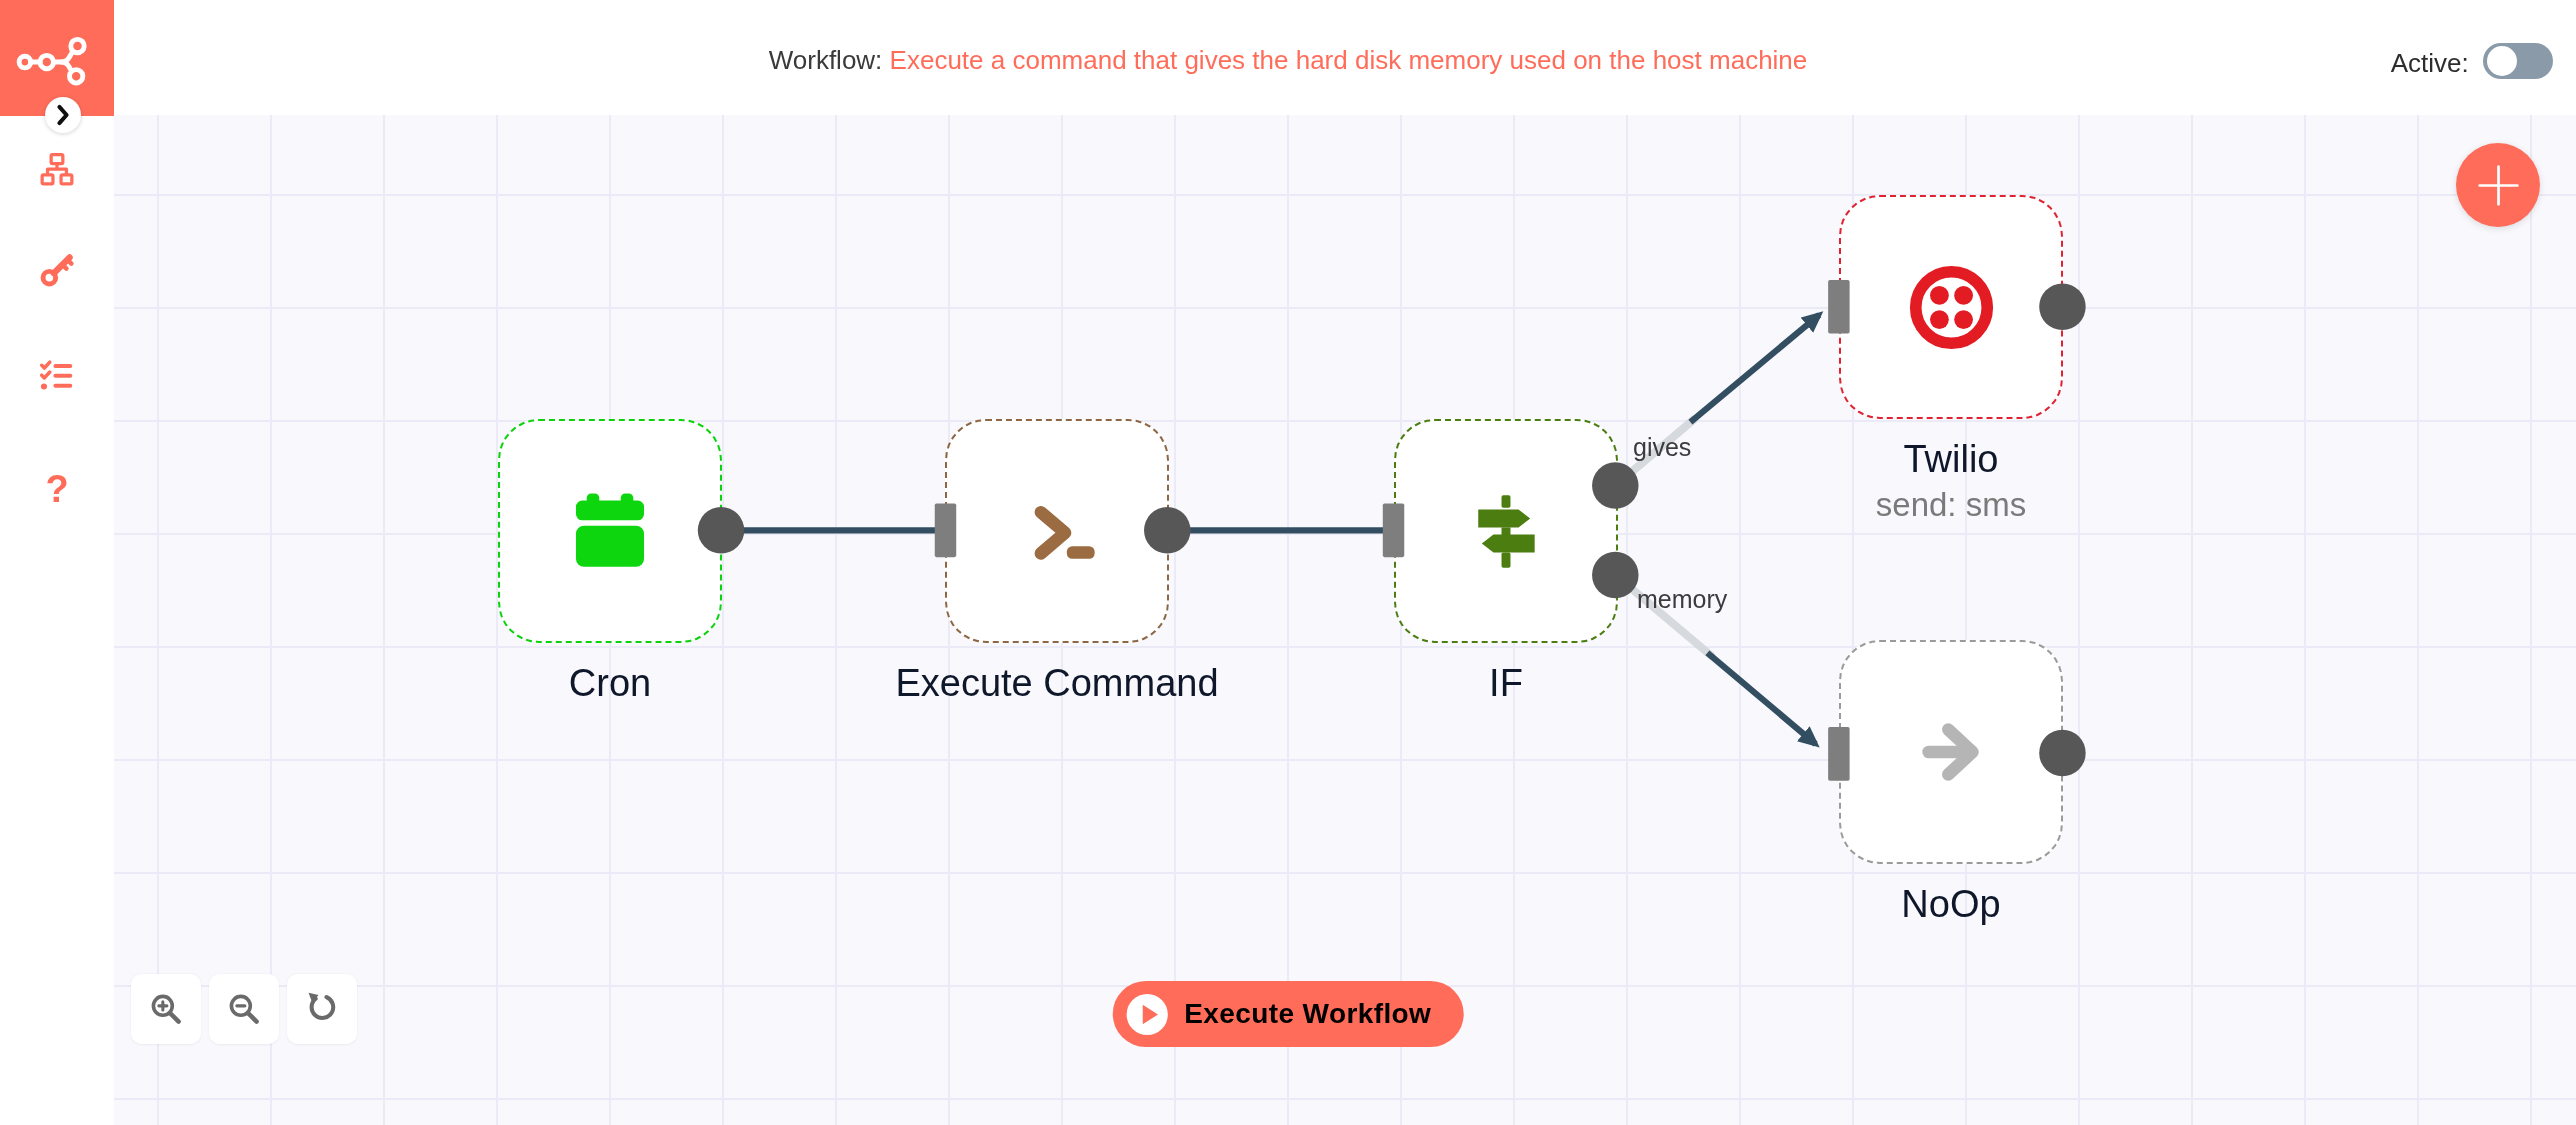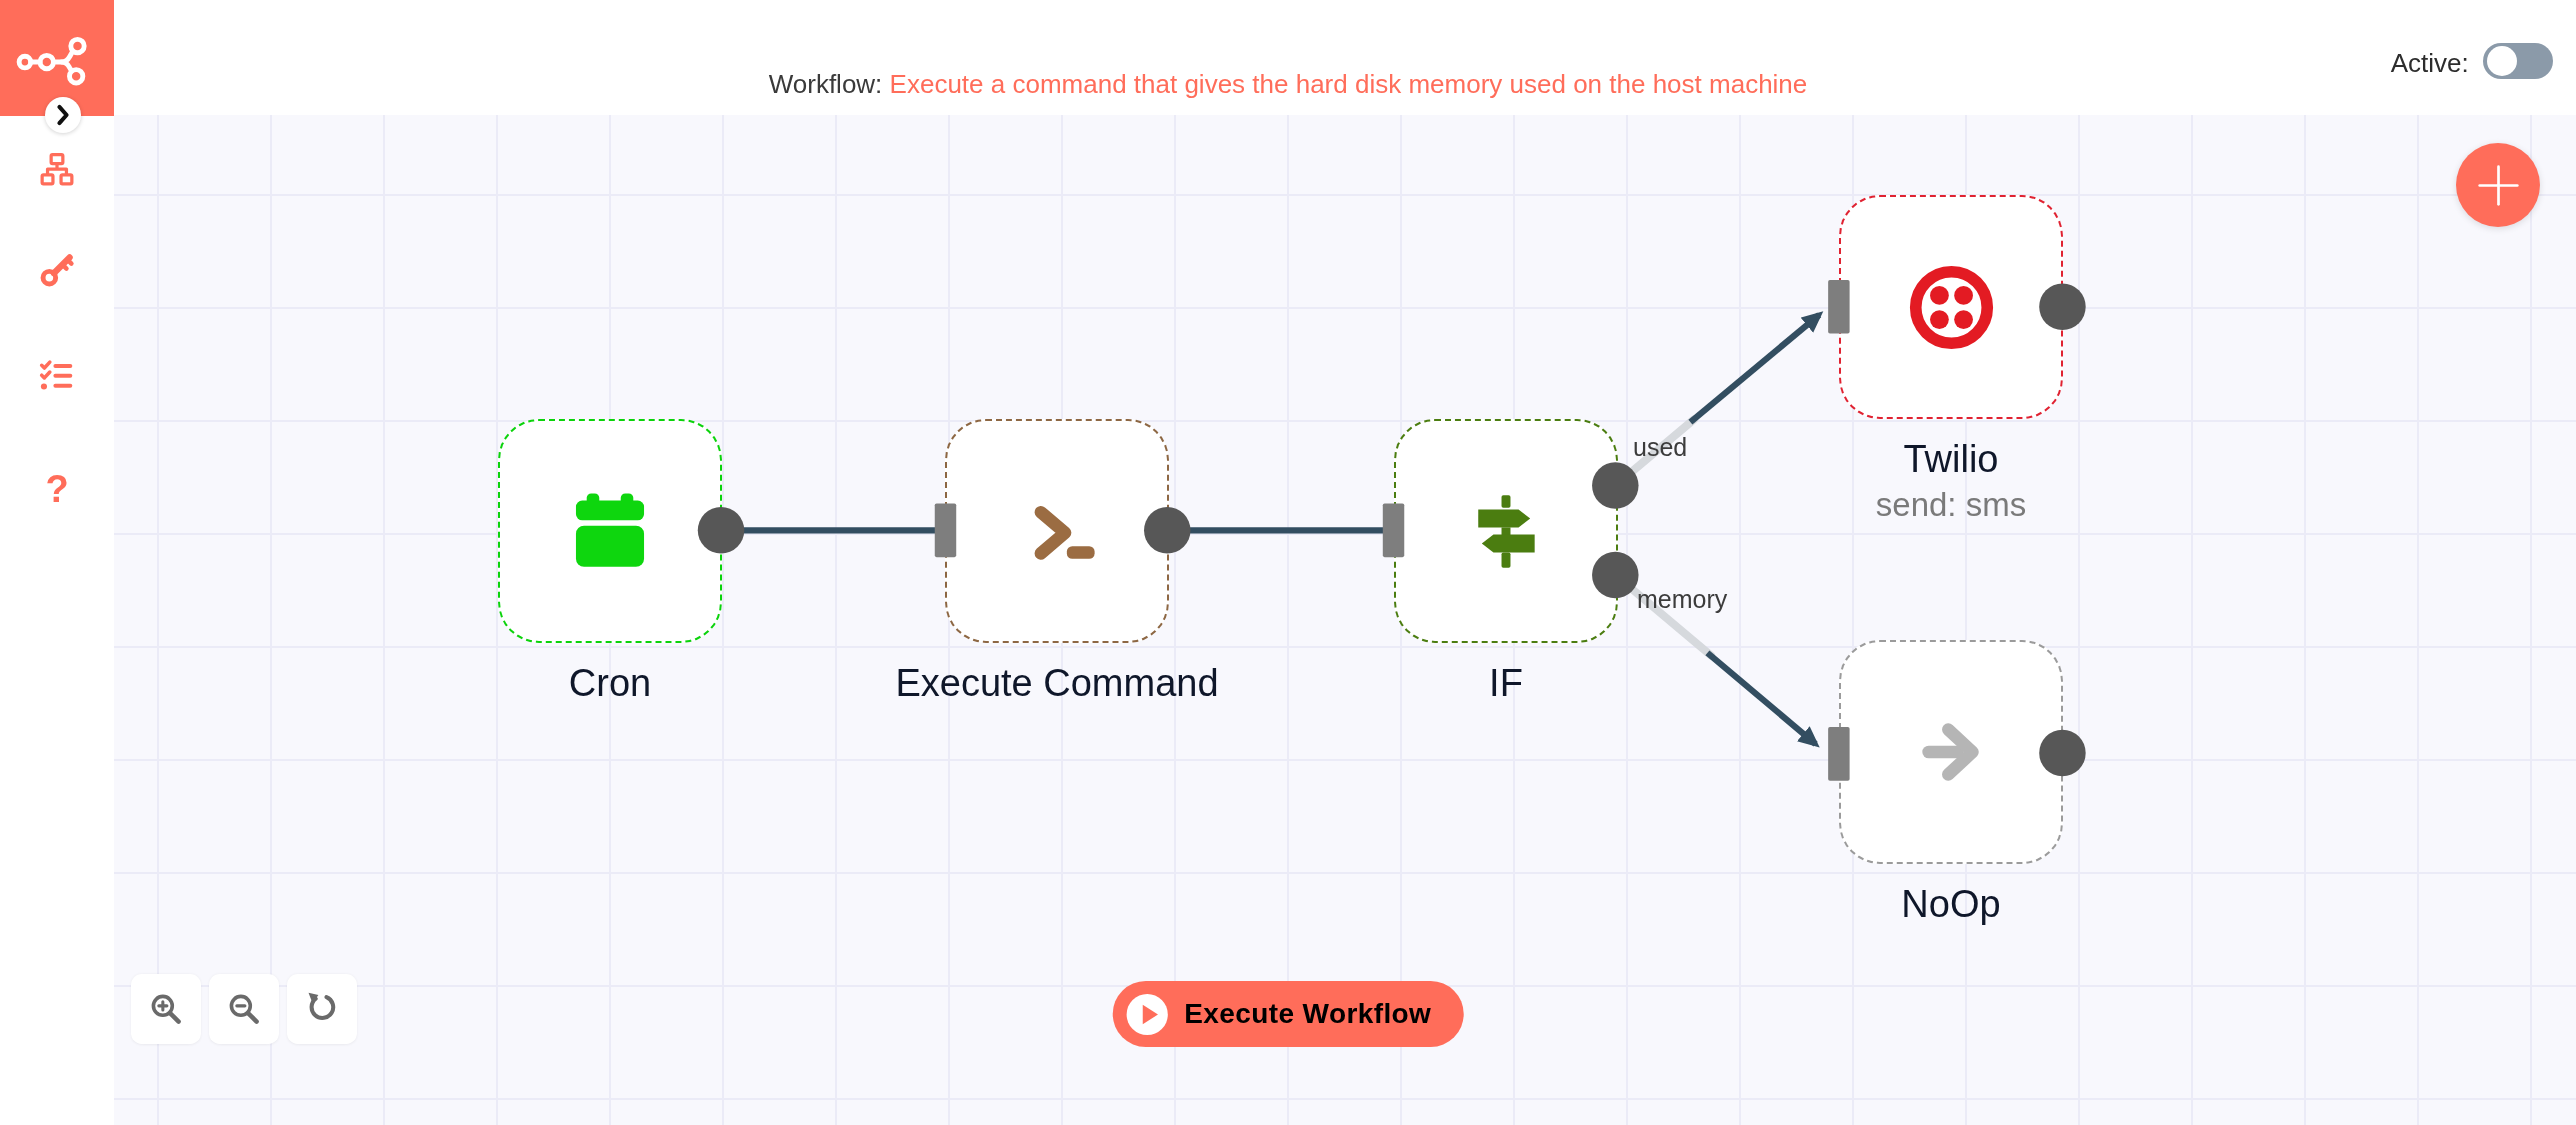--- a/index.html
+++ b/index.html
@@ -8,21 +8,21 @@
 
   
   .canvas{position:absolute;left:114px;top:115px;width:2462px;height:1010px;
     background-color:#f8f8fd;
     background-image:linear-gradient(to right,#ebebf7 1.8px,transparent 1.8px),
                      linear-gradient(to bottom,#ebebf7 1.8px,transparent 1.8px);
     background-size:113px 113px;background-position:43px 79px;z-index:1;}
 
   
   .header{position:absolute;left:0;top:0;width:2576px;height:115px;background:#ffffff;z-index:4;}
-  .title{position:absolute;left:0;top:45px;width:100%;text-align:center;font-size:26px;color:#3a3a3a;margin-top:24px;}
+  .title{position:absolute;left:0;top:45px;width:100%;text-align:center;font-size:26px;color:#3a3a3a;}
   .title .red{color:#ff6d5a;}
   .active-wrap{position:absolute;top:43px;right:23px;display:flex;align-items:flex-end;gap:14.3px;
     font-size:26px;color:#2d2d2d;}
   .toggle{width:70px;height:36px;border-radius:18px;background:#8b9aa9;position:relative;cursor:pointer;}
   .toggle .knob{position:absolute;left:3.6px;top:2.7px;width:30px;height:30px;border-radius:50%;background:#fff;}
 
   
   .sidebar{position:absolute;left:0;top:0;width:114px;height:1125px;background:#ffffff;z-index:6;}
   .logo{width:114px;height:116px;background:#ff6d5a;display:flex;align-items:center;justify-content:center;}
   .collapse{position:absolute;left:45px;top:97px;width:36px;height:36px;border-radius:50%;background:#fff;
@@ -197,21 +197,21 @@
     <svg width="86" height="86" viewBox="0 0 96 96">
       <g fill="none" stroke="#b5b5b5" stroke-width="14" stroke-linecap="round" stroke-linejoin="round">
         <path d="M23 48 H55"></path>
         <path d="M45 23 L72 48 L45 73"></path>
       </g>
     </svg>
   </div>
   <div class="node-label">NoOp</div>
 </div>
 
-<div class="conn-label" style="left:1633px;top:433px">used</div>
+<div class="conn-label" style="left:1633px;top:433px">gives</div>
 <div class="conn-label" style="left:1637px;top:585px">memory</div>
 
 <svg class="overlay" viewBox="0 0 2880 1258">
   <defs>
     <marker id="arrow" markerUnits="userSpaceOnUse" markerWidth="30" markerHeight="26" refX="18" refY="11" orient="auto">
       <path d="M0 0 L24 11 L0 22 Z" fill="#334e61"></path>
     </marker>
   </defs>
 
   <line x1="806" y1="593" x2="1048" y2="593" stroke="#334e61" stroke-width="7"></line>

